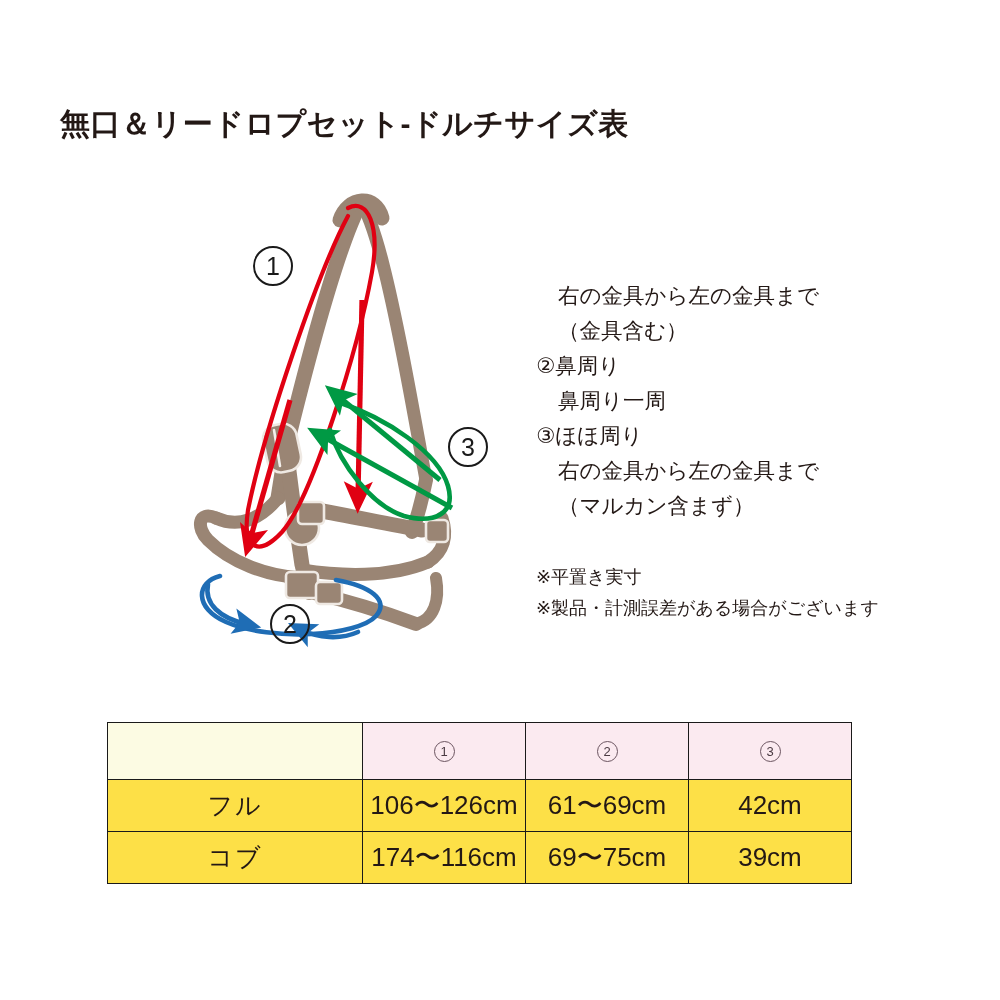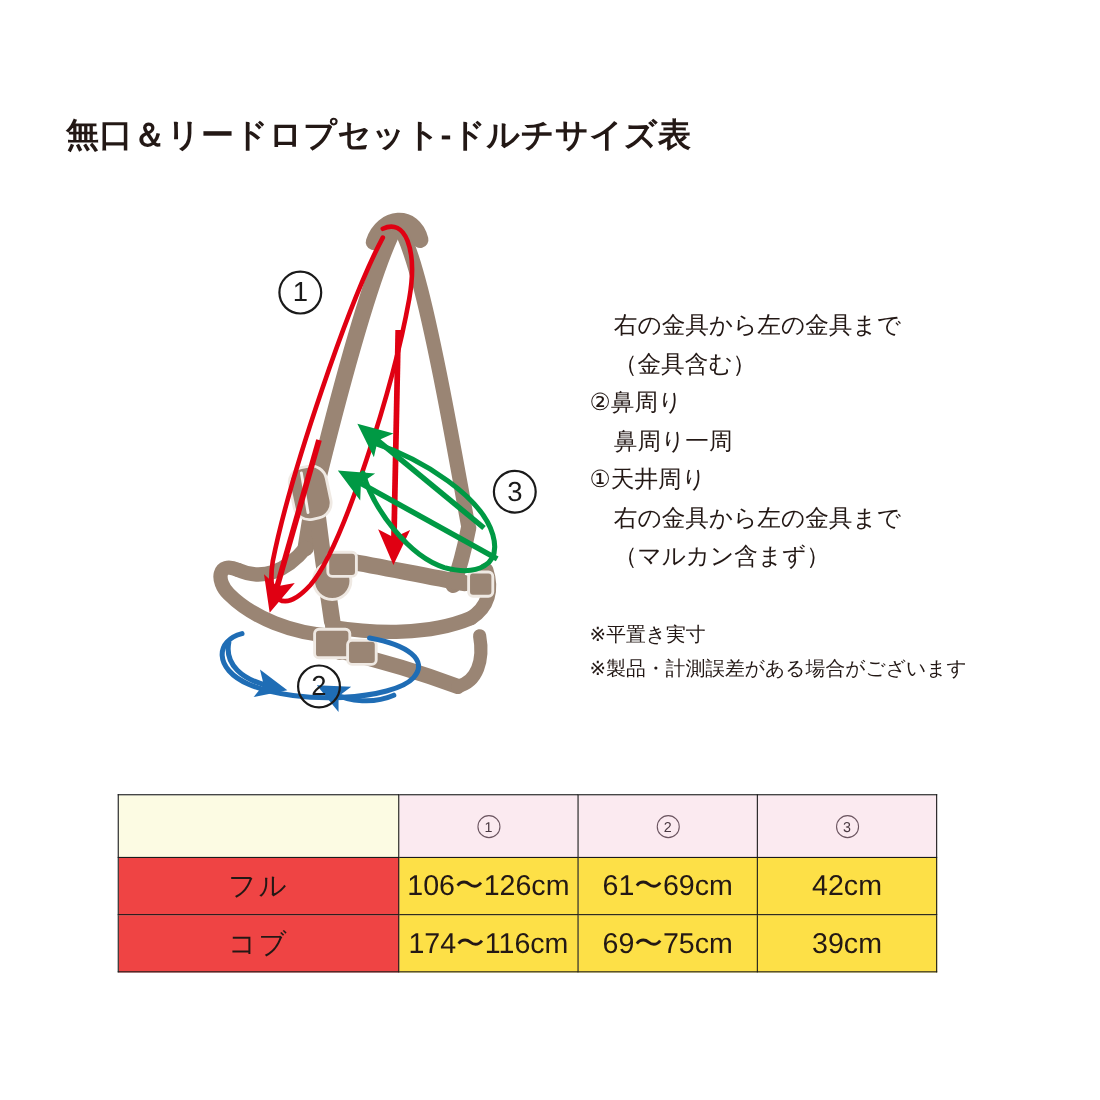--- a/index.html
+++ b/index.html
@@ -92,21 +92,21 @@
     font-weight: normal;
     color: #231815;
   }
   .col-label { width: 255px; }
   .col-m     { width: 163px; }
   .hdr-row td { height: 56px; }
   .body-row td { height: 51px; }
 
   .cell-corner { background: #fcfbe3; }
   .cell-hdr    { background: #fbeaf0; }
-  .cell-rowlab { background: #ef4444; font-size: 25px; letter-spacing: 2px; }
+  .cell-rowlab { background: #fde047; font-size: 25px; letter-spacing: 2px; }
   .cell-val    { background: #fde047; font-size: 26px; letter-spacing: 0px; }
 
   .hdr-circle {
     display: inline-block;
     width: 21px;
     height: 21px;
     line-height: 20px;
     border: 1.1px solid #6b5560;
     border-radius: 50%;
     font-size: 13px;
@@ -226,21 +226,21 @@
 
   <div class="marker" id="marker-1">1</div>
   <div class="marker" id="marker-2">2</div>
   <div class="marker" id="marker-3">3</div>
 
   <div id="legend">
     <div class="legend-line indent">右の金具から左の金具まで</div>
     <div class="legend-line indent">（金具含む）</div>
     <div class="legend-line">②鼻周り</div>
     <div class="legend-line indent">鼻周り一周</div>
-    <div class="legend-line">①天井周り</div>
+    <div class="legend-line">③ほほ周り</div>
     <div class="legend-line indent">右の金具から左の金具まで</div>
     <div class="legend-line indent">（マルカン含まず）</div>
   </div>
 
   <div id="notes">
     <div class="note-line">※平置き実寸</div>
     <div class="note-line">※製品・計測誤差がある場合がございます</div>
   </div>
 
   <table id="size-table">

